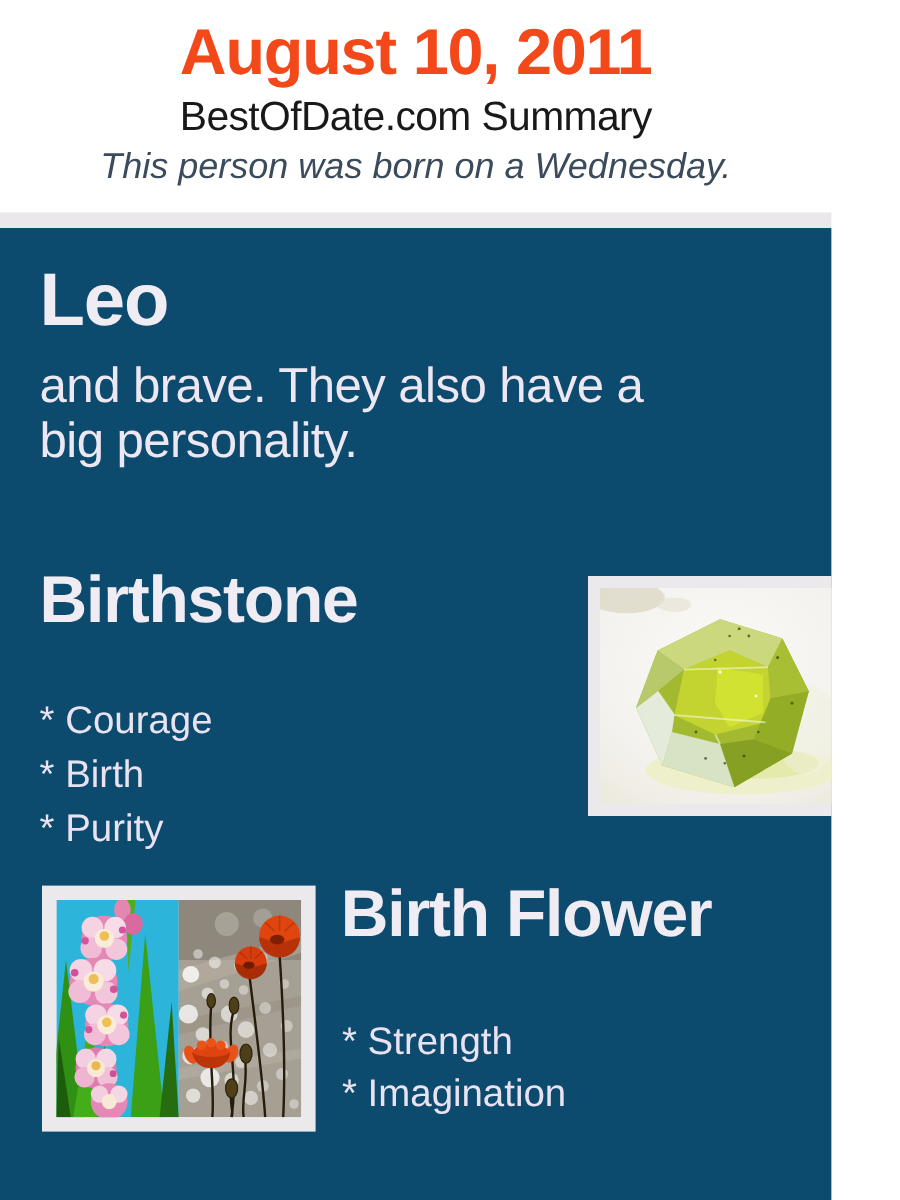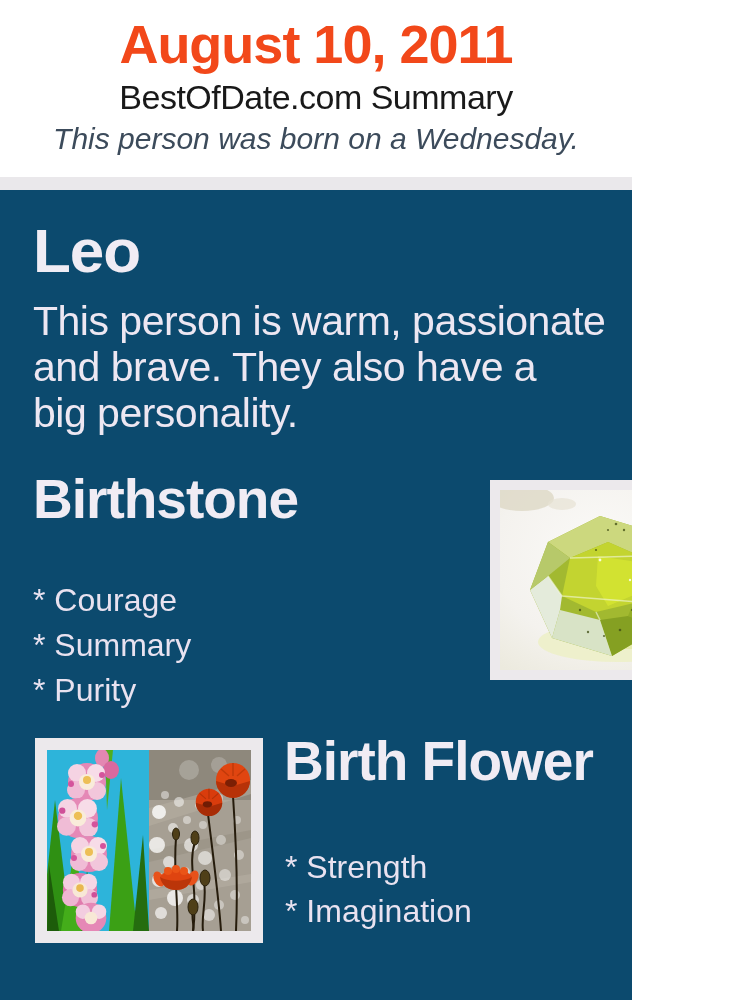--- a/index.html
+++ b/index.html
@@ -1,16 +1,16 @@
 <!DOCTYPE html>
 <html><head>
 <meta charset="utf-8">
 <style>
   html,body{margin:0;padding:0;background:#ffffff;}
-  .page{position:relative;width:632px;height:1000px;overflow:hidden;background:#ffffff;
+  .page{position:relative;width:693px;height:1000px;overflow:hidden;background:#ffffff;
         font-family:"Liberation Sans","DejaVu Sans",sans-serif;}
   
   .top{height:177px;text-align:center;}
   .date{margin:0;padding-top:14px;font-size:54px;line-height:60px;font-weight:700;
         color:#F2481A;letter-spacing:-1px;}
   .site{margin-top:4px;font-size:34px;line-height:38px;color:#191919;letter-spacing:-0.5px;}
   .weekday{margin-top:6px;font-size:30px;line-height:34px;color:#3C4B5B;font-style:italic;}
   .divider{height:13px;background:#EAE8EB;}
   
   .purple{position:relative;height:810px;background:#0c4a6e;}
@@ -47,29 +47,28 @@
     <div class="weekday">This person was born on a Wednesday.</div>
   </header>
 
   <div class="divider"></div>
 
   <main class="purple">
 
     <h2 class="sign">Leo</h2>
 
     <div class="desc">
-      <div>This person is warm, passionate</div>
       <div>and brave. They also have a</div>
       <div>big personality.</div>
     </div>
 
     <h2 class="h-section" id="bs-heading">Birthstone</h2>
     <ul class="traits" id="bs-traits">
       <li>* Courage</li>
-      <li>* Summary</li>
+      <li>* Birth</li>
       <li>* Purity</li>
     </ul>
 
     <figure class="photo" id="stone-photo">
       <svg viewBox="0 0 205 180" width="205" height="180">
         <defs>
           <radialGradient id="bgg" cx="50%" cy="35%" r="80%">
             <stop offset="0%" stop-color="#fbfaf8"></stop>
             <stop offset="65%" stop-color="#f4f2ee"></stop>
             <stop offset="100%" stop-color="#eceade"></stop>

